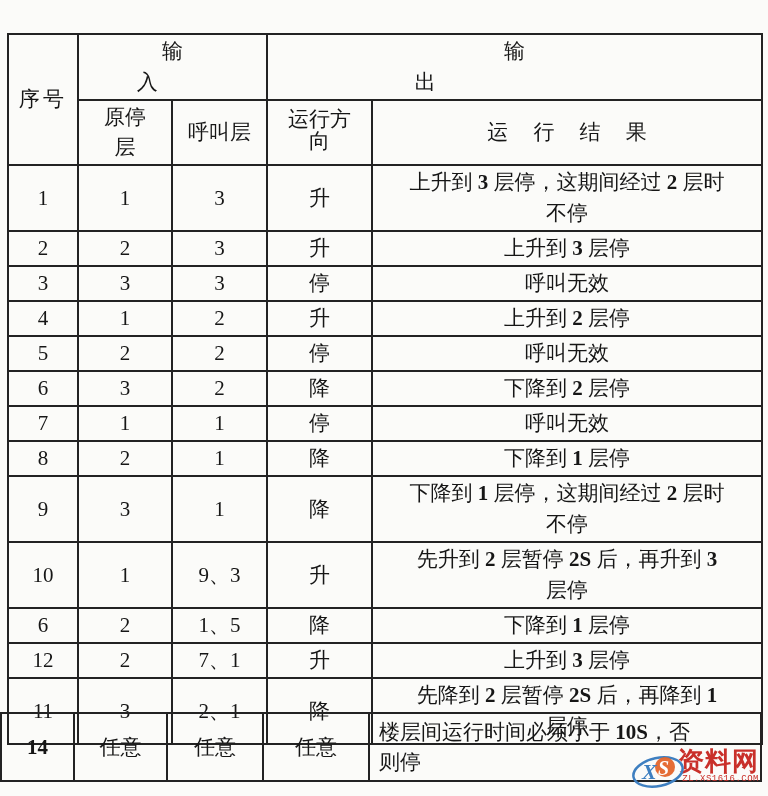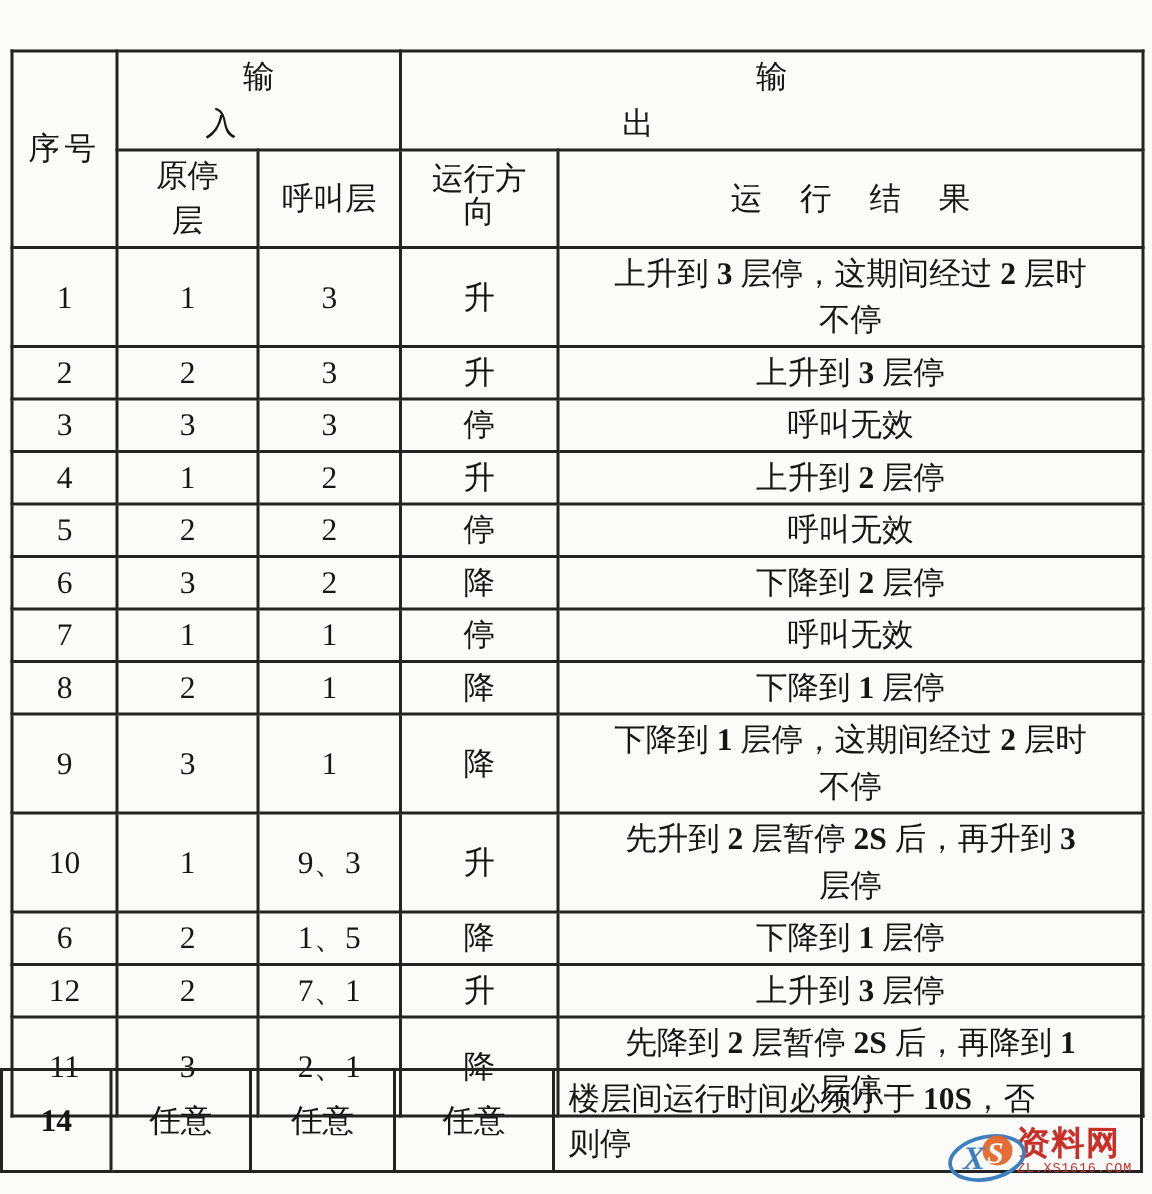--- a/index.html
+++ b/index.html
@@ -59,26 +59,26 @@
 
   
   .watermark{
     position:absolute;right:2px;bottom:2px;width:134px;height:48px;
     pointer-events:none;
   }
   .wm-row{display:flex;align-items:flex-start;}
   .wm-logo{width:54px;height:40px;position:relative;margin-top:6px;}
   .wm-text{margin-left:-8px;}
   .wm-name{
-    font-weight:bold;font-size:22px;line-height:24px;
+    font-weight:bold;font-size:26px;line-height:24px;
     letter-spacing:1px;margin-top:4px;
   }
   .wm-url{
     font-family:"Liberation Mono","DejaVu Sans Mono",monospace;
-    font-size:9px;line-height:11px;letter-spacing:0.5px;
+    font-size:9px;line-height:11px;letter-spacing:0.5px;text-align:right;
   }
 </style>
 </head>
 <body>
 
 <div class="page">
 
   <table class="grid">
     <colgroup>
       <col style="width:70px">

